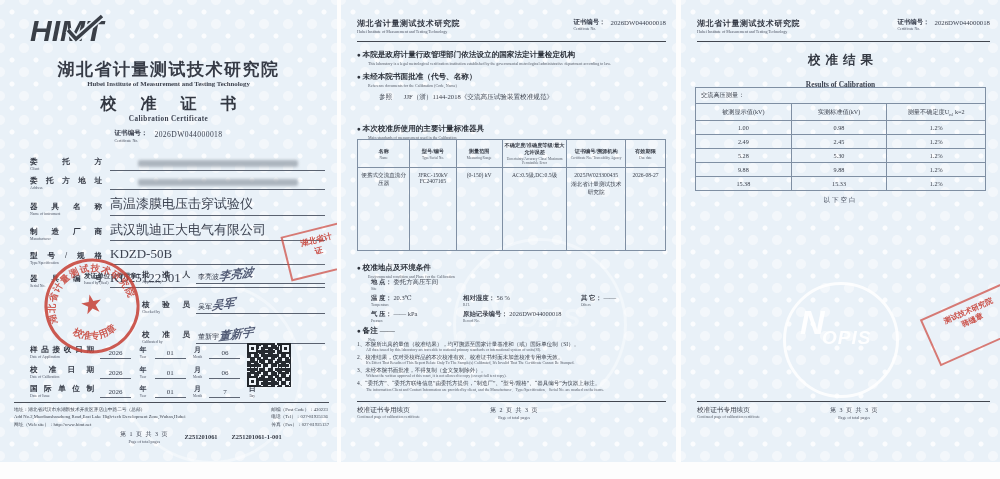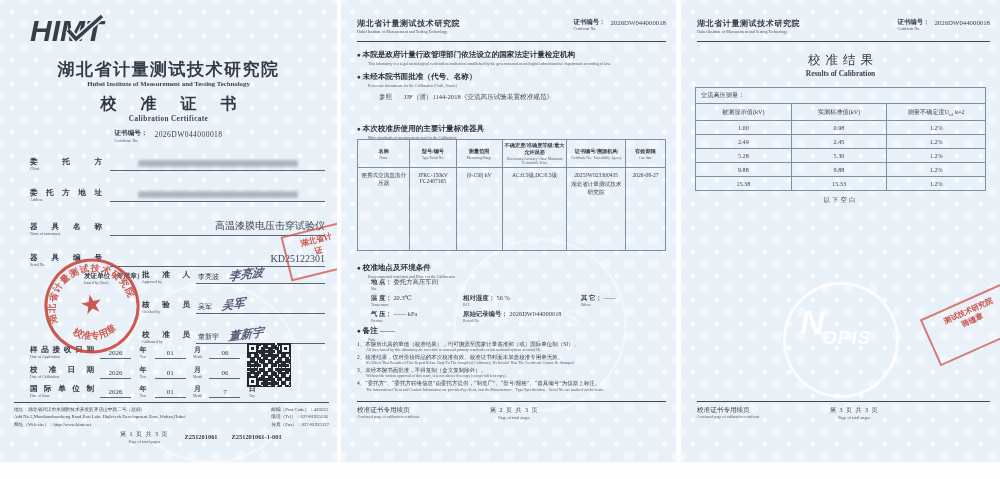--- a/index.html
+++ b/index.html
@@ -28,35 +28,35 @@
   .inst-cn{top:58px;font-size:17px;font-weight:bold;letter-spacing:1.5px;color:#363b46;}
   .inst-en{top:80px;font-size:6.8px;font-weight:bold;color:#3f4450;}
   .cert-cn{top:94px;font-size:16px;font-weight:bold;letter-spacing:10px;text-indent:10px;color:#333842;}
   .cert-en{top:115px;font-size:7.2px;font-weight:bold;letter-spacing:.4px;}
   .certno-row{position:absolute;top:129px;left:0;width:100%;display:flex;justify-content:center;gap:7px;align-items:flex-start;}
   .certno-lab .cn{font-size:6.6px;font-weight:bold}
   .certno-lab .en{font-size:4px;color:#4a5160}
   .certno-val{font-size:7.6px;padding-top:1px;letter-spacing:.4px}
 
   .fields{position:absolute;top:157px;left:30px;right:12px;}
-  .frow{display:flex;align-items:flex-end;margin-bottom:17px;}
+  .frow{display:flex;align-items:flex-end;margin-bottom:5px;}
   .flabel{width:72px;flex:none;padding-right:8px;}
   .cnl{font-size:7.6px;font-weight:bold;text-align:justify;text-align-last:justify;color:#343944;}
   .enl{font-size:3.8px;color:#4d5464;}
-  .fval{flex:1;border-bottom:.8px solid #5a6270;text-align:right;font-size:10px;padding-bottom:1.5px;min-height:10px;position:relative;}
+  .fval{flex:1;border-bottom:.8px solid #5a6270;text-align:left;font-size:13px;padding-bottom:1.5px;min-height:10px;position:relative;}
   .redact{height:7px;width:160px;margin:1px auto 0;background:#98a1ab;filter:blur(1.6px);border-radius:2px;opacity:.75;}
 
   .issuer-label{position:absolute;left:84px;top:272px;z-index:1;}
   .issuer-label .cn{font-size:6.6px;font-weight:bold;color:#3a3f4a}
   .issuer-label .en{font-size:3.8px;color:#4d5464}
 
   .signers{position:absolute;top:262px;left:142px;right:12px;z-index:2;}
   .srow{display:flex;align-items:flex-end;margin-bottom:8px;height:22px;}
   .slabel{width:48px;flex:none;padding-right:6px;}
-  .sline{flex:1;border-bottom:.8px solid #5a6270;display:flex;align-items:flex-end;gap:10px;padding:0 2px 1px;}
+  .sline{flex:1;border-bottom:.8px solid #5a6270;display:flex;align-items:flex-end;padding:0 2px 1px;}
   .sname{font-size:7px;}
   .sig{font-size:11.5px;font-weight:bold;font-style:italic;color:#38425f;
        transform:rotate(-7deg) skewX(-12deg);opacity:.85;font-family:"DejaVu Sans",sans-serif;}
 
   .stamp{position:absolute;left:42px;top:256px;width:100px;height:100px;z-index:3;transform:rotate(-12deg);opacity:.88;}
 
   .dates{position:absolute;top:345px;left:30px;width:232px;z-index:2;}
   .drow{display:flex;align-items:flex-end;margin-bottom:5.5px;}
   .dlabel{width:64px;flex:none;padding-right:4px;}
   .dv{width:32px;text-align:center;font-size:7px;border-bottom:.8px solid #5f6775;margin:0 2px;padding-bottom:1px;}
@@ -122,22 +122,22 @@
   .note .ncn{font-size:5.5px;color:#383d47;display:flex;}
   .note .ncn .no{flex:none;}
   .note .nen{font-size:3.9px;color:#565c68;margin-left:9px;margin-bottom:2px;}
 
   .footer23{position:absolute;left:16px;right:10px;top:401px;border-top:1.3px solid #41464f;padding-top:4px;display:flex;}
   .cont .cn{font-size:6.6px;color:#3a3f4a;}
   .cont .en{font-size:3.9px;color:#59606c;}
   .footer23 .pnum{margin-left:70px;}
 
   
-  .res-cn{top:52px;font-size:12.5px;font-weight:normal;letter-spacing:5px;text-indent:5px;color:#333842;}
-  .res-en{top:69px;font-size:7.4px;font-weight:bold;text-align:center;}
+  .res-cn{top:52px;font-size:12.5px;font-weight:bold;letter-spacing:5px;text-indent:5px;color:#333842;}
+  .res-en{top:80px;font-size:7.4px;font-weight:bold;text-align:center;}
   .restbl{position:absolute;left:14px;top:87px;width:291px;}
   .restbl td,.restbl th{border:.8px solid #7f8fa3;font-weight:normal;color:#3a3f4a;}
   .restbl .cap{text-align:left;font-size:6.2px;padding:3px 5px;}
   .restbl th{font-size:6.2px;padding:3.5px 2px;text-align:center;}
   .restbl td{font-size:6.2px;padding:3px 2px;text-align:center;}
   .restbl sub{font-size:4px;}
   .blank-note{top:196px;font-size:6.5px;letter-spacing:2px;color:#4a5160;}
 </style>
 </head>
 <body>
@@ -188,20 +188,34 @@
         <div class="fval">
             <div class="redact"></div>
           </div>
       </div>
       <div class="frow">
         <div class="flabel">
             <div class="cnl">器具名称</div>
             <div class="enl">Name of instrument</div>
           </div>
         <div class="fval">高温漆膜电压击穿试验仪</div>
+      </div>
+      <div class="frow">
+        <div class="flabel">
+            <div class="cnl">制造厂商</div>
+            <div class="enl">Manufacturer</div>
+          </div>
+        <div class="fval">武汉凯迪正大电气有限公司</div>
+      </div>
+      <div class="frow">
+        <div class="flabel">
+            <div class="cnl">型号/规格</div>
+            <div class="enl">Type/Specification</div>
+          </div>
+        <div class="fval">KDZD-50B</div>
       </div>
       <div class="frow">
         <div class="flabel">
             <div class="cnl">器具编号</div>
             <div class="enl">Serial No.</div>
           </div>
         <div class="fval">KD25122301</div>
       </div>
     </div>
 

